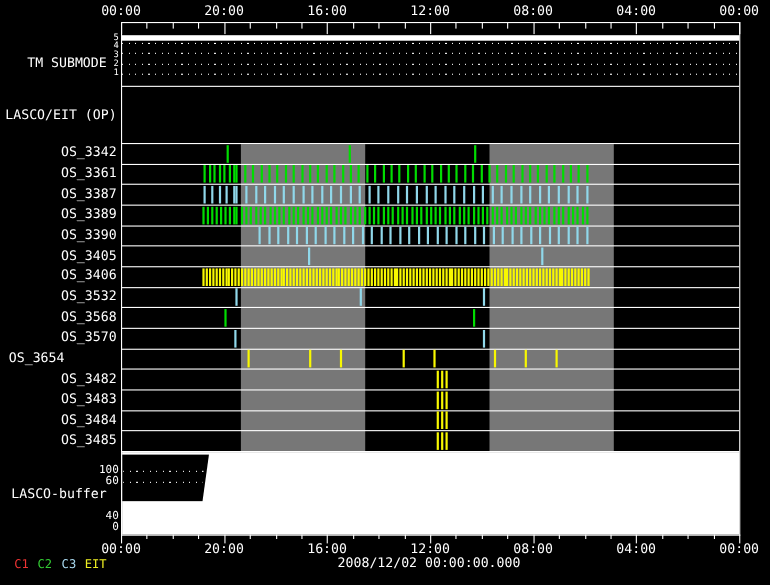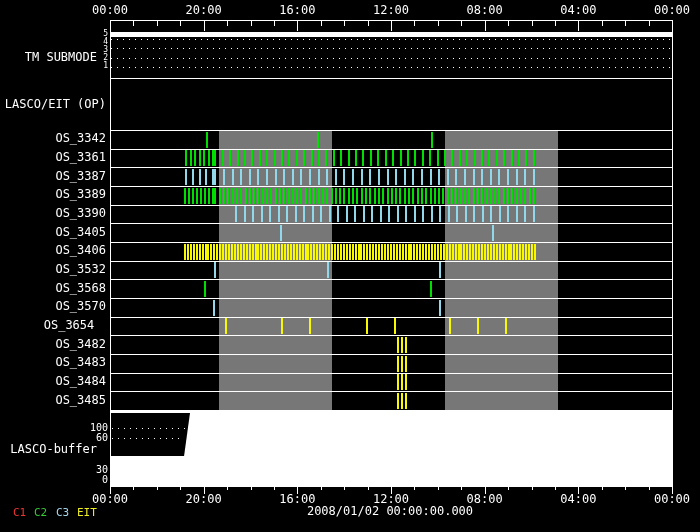--- a/index.html
+++ b/index.html
@@ -69,21 +69,21 @@
     <div style="left:0;width:106px;top:132.33333333333334px;font-size:12px;text-align:right;" class="lbl abs">OS_3342</div>
     <div style="left:0;width:106px;top:151px;font-size:12px;text-align:right;" class="lbl abs">OS_3361</div>
     <div style="left:0;width:106px;top:169.66666666666669px;font-size:12px;text-align:right;" class="lbl abs">OS_3387</div>
     <div style="left:0;width:106px;top:188.33333333333334px;font-size:12px;text-align:right;" class="lbl abs">OS_3389</div>
     <div style="left:0;width:106px;top:207.00000000000003px;font-size:12px;text-align:right;" class="lbl abs">OS_3390</div>
     <div style="left:0;width:106px;top:225.66666666666669px;font-size:12px;text-align:right;" class="lbl abs">OS_3405</div>
     <div style="left:0;width:106px;top:244.33333333333334px;font-size:12px;text-align:right;" class="lbl abs">OS_3406</div>
     <div style="left:0;width:106px;top:263px;font-size:12px;text-align:right;" class="lbl abs">OS_3532</div>
     <div style="left:0;width:106px;top:281.6666666666667px;font-size:12px;text-align:right;" class="lbl abs">OS_3568</div>
     <div style="left:0;width:106px;top:300.3333333333333px;font-size:12px;text-align:right;" class="lbl abs">OS_3570</div>
-    <div style="left:16px;width:106px;top:319px;font-size:12px;text-align:center;" class="lbl abs">OS_3654</div>
+    <div style="left:8px;width:106px;top:319px;font-size:12px;text-align:left;" class="lbl abs">OS_3654</div>
     <div style="left:0;width:106px;top:337.6666666666667px;font-size:12px;text-align:right;" class="lbl abs">OS_3482</div>
     <div style="left:0;width:106px;top:356.3333333333333px;font-size:12px;text-align:right;" class="lbl abs">OS_3483</div>
     <div style="left:0;width:106px;top:375px;font-size:12px;text-align:right;" class="lbl abs">OS_3484</div>
     <div style="left:0;width:106px;top:393.6666666666667px;font-size:12px;text-align:right;" class="lbl abs">OS_3485</div>
   </div>
 <div id="rowticks">
     <div style="left:205.94500000000002px;top:131.5px;width:2px;height:16.166666666666668px;background:#00dd00;" class="abs"></div>
     <div style="left:316.94000000000005px;top:131.5px;width:2px;height:16.166666666666668px;background:#00dd00;" class="abs"></div>
     <div style="left:430.9791666666667px;top:131.5px;width:2px;height:16.166666666666668px;background:#00dd00;" class="abs"></div>
     <div style="left:185.10416666666669px;top:150.16666666666666px;width:2px;height:16.166666666666668px;background:#00dd00;" class="abs"></div>
@@ -519,23 +519,23 @@
   </div>
 
 <div class="abs" style="left:111px;top:411px;width:561px;height:75px;background:#fff;"></div>
 <div class="abs" style="left:111px;top:413px;width:79px;height:43px;background:#000;clip-path:polygon(0 0,100% 0,92.5% 100%,0 100%);"></div>
 <div class="dot" style="left:112px;top:428px;width:73px;"></div>
 <div class="dot" style="left:112px;top:438px;width:72px;"></div>
 <div class="lbl r" style="left:0;width:97px;top:443px;font-size:12px;">LASCO-buffer</div>
 <div id="bufferlabels">
     <div style="left:0;width:108px;top:423px;font-size:10px;text-align:right;" class="lbl abs">100</div>
     <div style="left:0;width:108px;top:433.4px;font-size:10px;text-align:right;" class="lbl abs">60</div>
-    <div style="left:0;width:108px;top:464.6px;font-size:10px;text-align:right;" class="lbl abs">30</div>
+    <div style="left:0;width:108px;top:464.6px;font-size:10px;text-align:right;" class="lbl abs">40</div>
     <div style="left:0;width:108px;top:475px;font-size:10px;text-align:right;" class="lbl abs">0</div>
   </div>
 
 <div id="legend">
     <div style="left:13px;top:507px;font-size:11px;color:#ee3333;" class="lbl abs">C1</div>
     <div style="left:34px;top:507px;font-size:11px;color:#33cc33;" class="lbl abs">C2</div>
     <div style="left:56px;top:507px;font-size:11px;color:#a8d8ee;" class="lbl abs">C3</div>
     <div style="left:77px;top:507px;font-size:11px;color:#eded22;" class="lbl abs">EIT</div>
   </div>
-<div class="lbl" style="left:279px;width:222px;top:505px;font-size:12px;text-align:center;">2008/01/02 00:00:00.000</div>
+<div class="lbl" style="left:279px;width:222px;top:505px;font-size:12px;text-align:center;">2008/12/02 00:00:00.000</div>
 
 </body></html>

